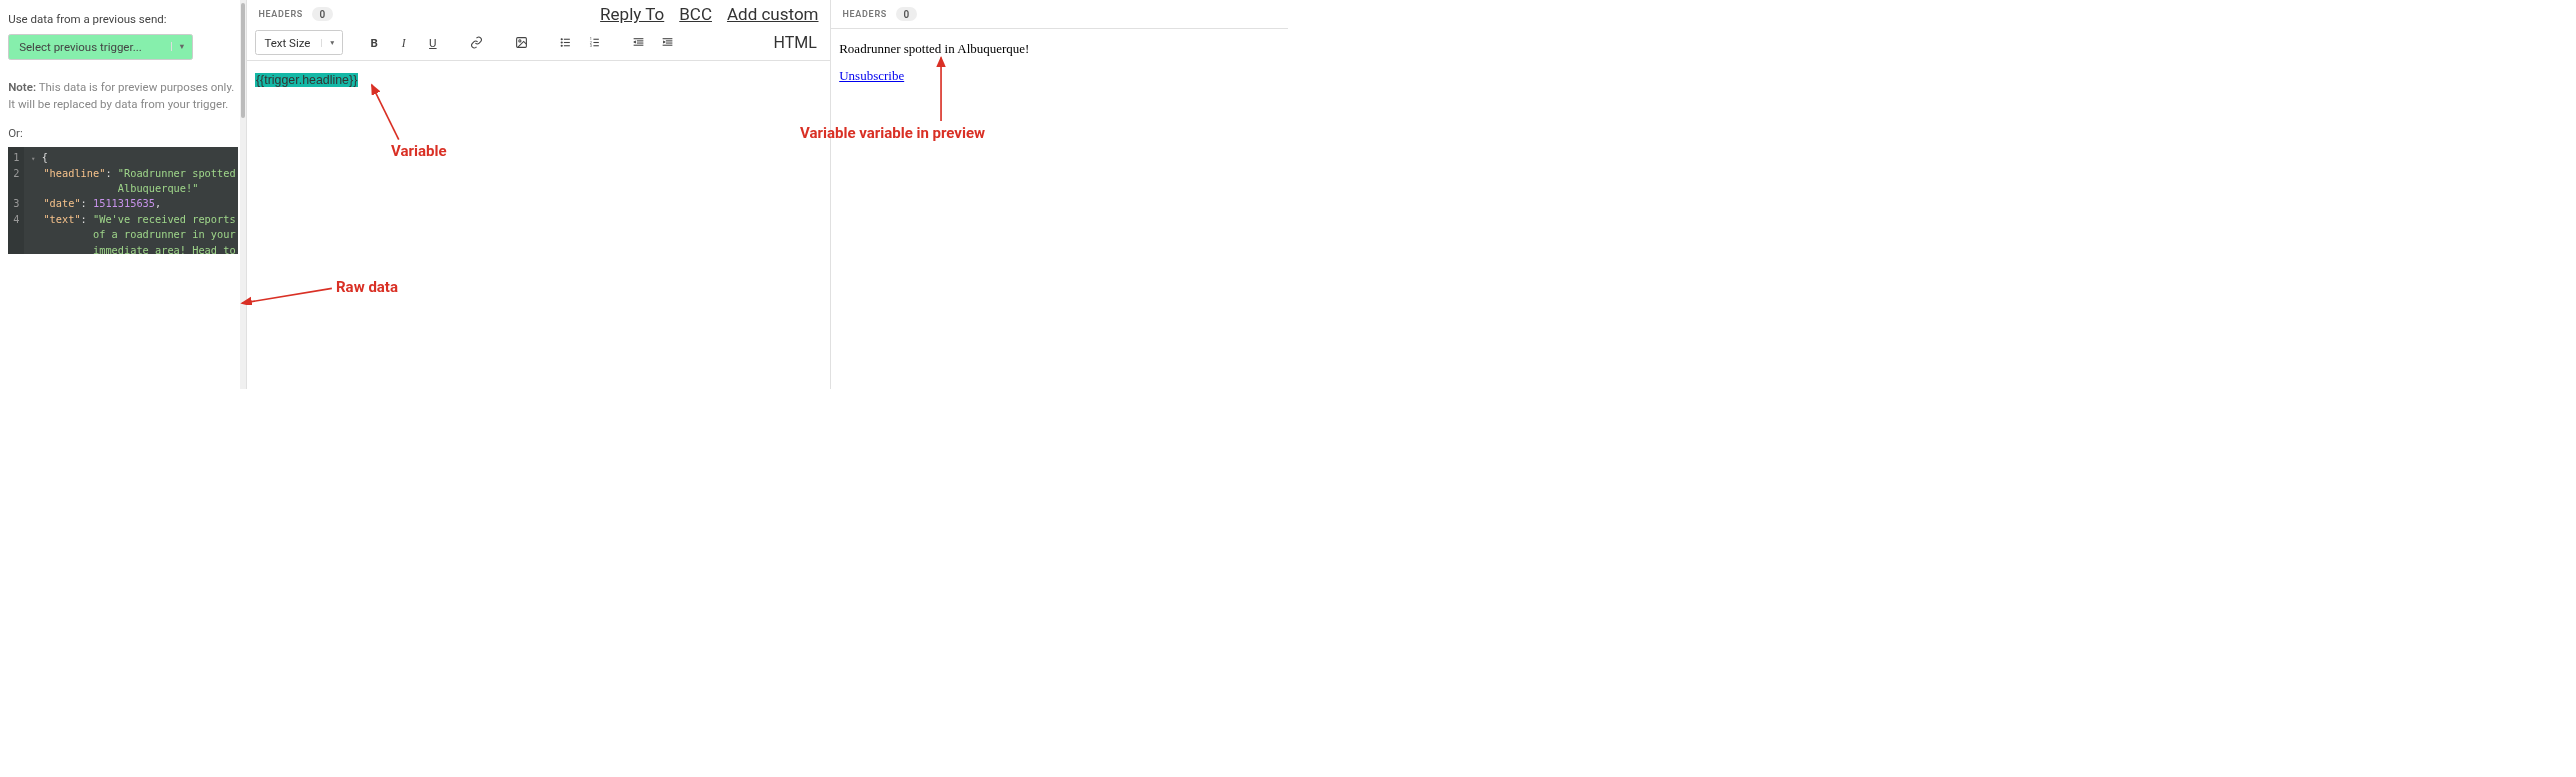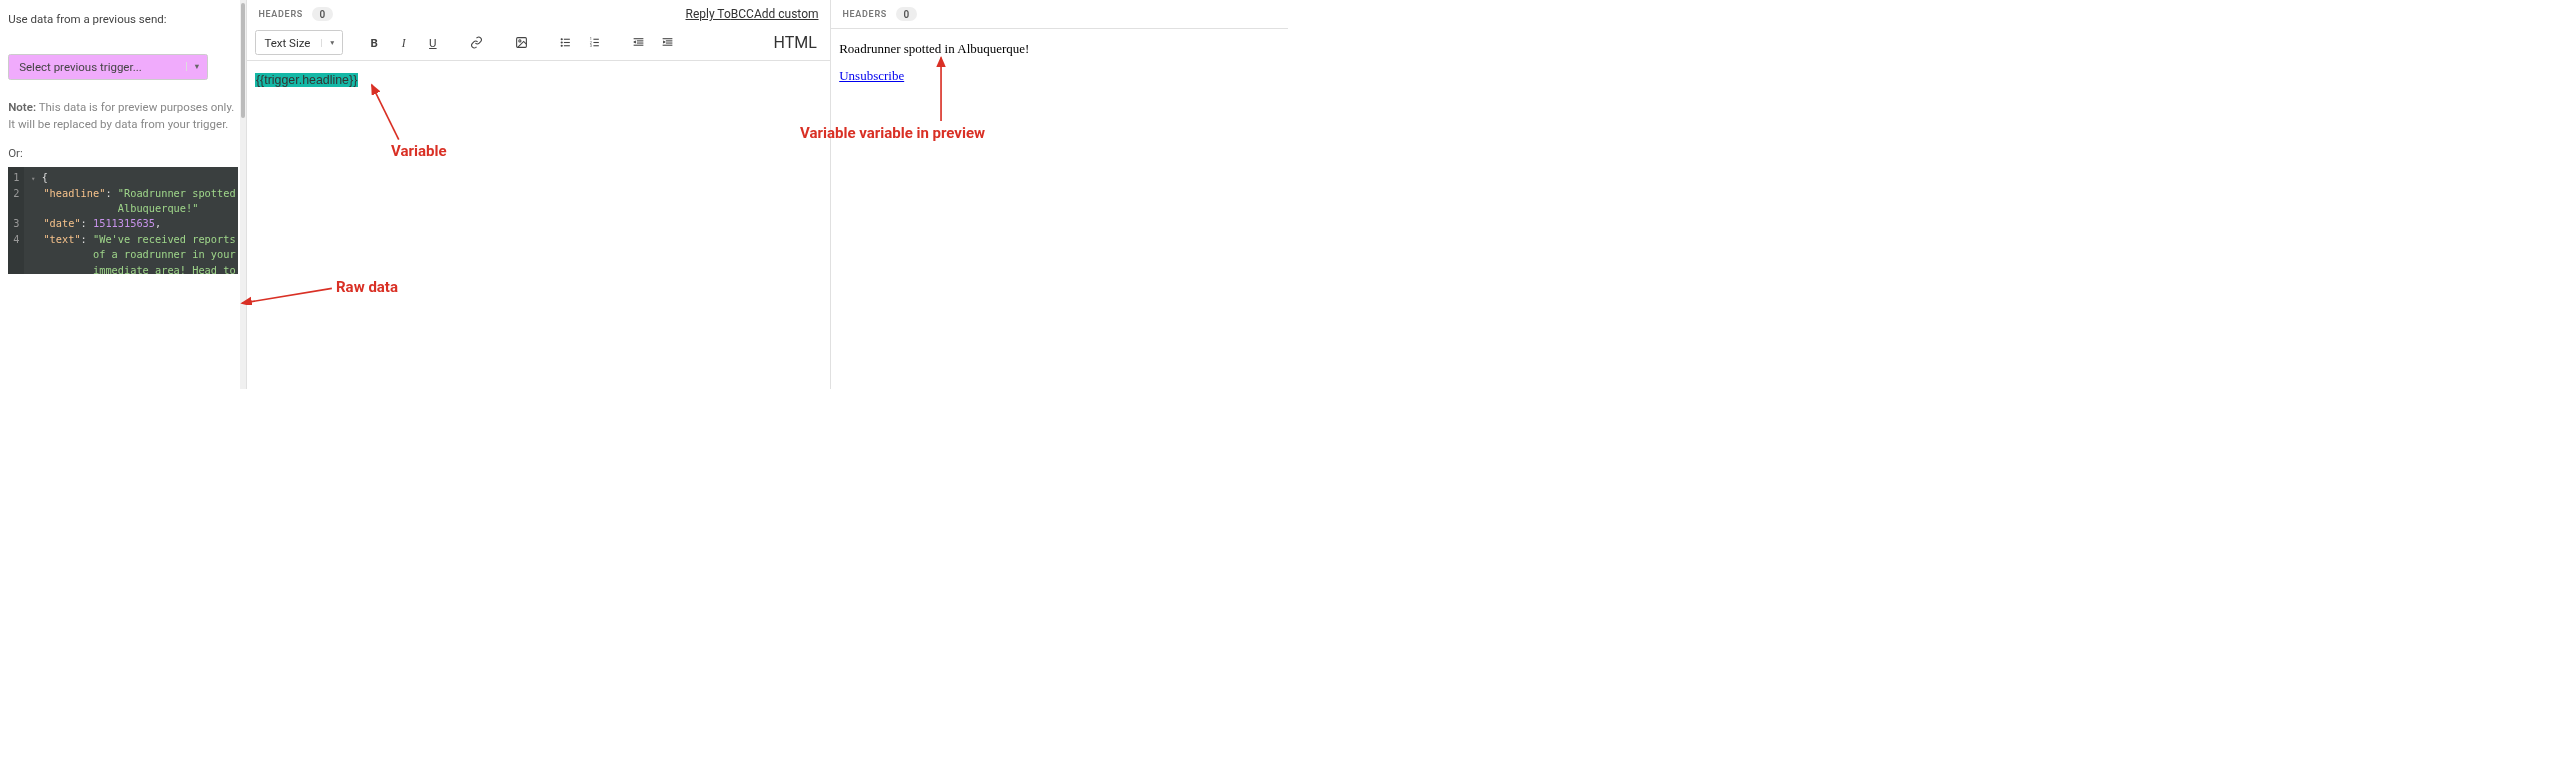--- a/index.html
+++ b/index.html
@@ -14,40 +14,40 @@
 .avatar { width: 54px; height: 54px; border-radius: 50%; background: #ededed; display: flex; align-items: flex-end; justify-content: center; overflow: hidden; }
 .avatar svg { width: 40px; height: 40px; }
 .profile-info { display: flex; flex-direction: column; gap: 1.6px; }
 .profile-name { font-weight: 600; font-size: 12.4px; color: #222; }
 .profile-email { font-size: 11.5px; color: #777; }
 .tabs { display: flex; border-bottom: 0.8px solid #e0e0e0; }
 .tab { padding: 8.2px 13px 10px 13px; font-size: 12.4px; color: #666; cursor: pointer; font-weight: 500; }
 .tab.active { color: #222; font-weight: 600; border-bottom: 2.5px solid #6a4fd6; margin-bottom: -0.8px; }
 .panel { padding: 11.5px 8.2px 8.2px 8.2px; font-size: 11.5px; color: #444; }
 .panel-label { margin-bottom: 8.2px; }
-.select { display: inline-flex; align-items: center; justify-content: space-between; border: 0.8px solid #ccc; border-radius: 2.5px; padding: 5px 6.6px 5px 10px; width: 200px; cursor: pointer; background: #f0abfc; margin-top: 20px; }
+.select { display: inline-flex; align-items: center; justify-content: space-between; border: 0.8px solid #ccc; border-radius: 2.5px; padding: 5px 6.6px 5px 10px; width: 185px; cursor: pointer; background: #86efac; }
 .select-caret { font-size: 7.4px; color: #666; border-left: 0.8px solid #ddd; padding-left: 6.6px; margin-left: 6.6px; }
 .note { margin-top: 19px; color: #888; line-height: 1.5; }
 .note b { color: #666; font-weight: 600; }
 .or { margin-top: 13px; color: #555; }
 .code { margin-top: 6.6px; background: #3a3f3f; font-family: "Menlo", "Consolas", monospace; font-size: 10.3px; line-height: 1.5; display: flex; height: 107px; overflow: hidden; }
 .gutter { background: #333838; color: #999; text-align: right; padding: 3.3px 5px; width: 25px; }
 .code-body { padding: 3.3px 6.6px; color: #ddd; white-space: pre; }
 .tok-key { color: #f6c28b; }
 .tok-str { color: #9fd68a; }
 .tok-num { color: #c792ea; }
 .tok-punct { color: #ddd; }
 .fold { color: #888; font-size: 7.4px; display: inline-block; vertical-align: middle; }
 
 
 .editor-col { flex: 1; border-right: 0.8px solid #e0e0e0; display: flex; flex-direction: column; min-width: 0; }
 .editor-header { display: flex; align-items: center; justify-content: space-between; padding: 3.3px 11.5px 0 11.5px; height: 25px; }
 .headers-tag { display: flex; align-items: center; gap: 9px; font-size: 9px; letter-spacing: 0.7px; color: #777; font-weight: 600; justify-content: center; }
 .headers-count { background: #eee; border-radius: 8.2px; padding: 1.6px 7.4px; font-weight: 600; color: #555; font-size: 10px; }
-.header-links { display: flex; gap: 0; font-size: 12px; }
+.header-links { display: flex; gap: 15px; font-size: 17px; }
 .header-links a { color: #333; text-decoration: underline; cursor: pointer; }
 .toolbar { display: flex; align-items: center; gap: 3.3px; padding: 5px 8.2px; border-bottom: 0.8px solid #e0e0e0; }
 .text-size { display: inline-flex; align-items: center; border: 0.8px solid #ccc; border-radius: 2.5px; padding: 4.1px 6.6px 4.1px 8.2px; gap: 11px; cursor: pointer; font-size: 11.5px; }
 .text-size .caret { font-size: 6.6px; color: #666; border-left: 0.8px solid #ddd; padding-left: 6.6px; }
 .tool { width: 26px; height: 25px; display: inline-flex; align-items: center; justify-content: center; color: #444; cursor: pointer; border-radius: 2.5px; }
 .tool svg { width: 13px; height: 13px; }
 .tool-sep { width: 11.5px; }
 .html-btn { margin-left: auto; font-weight: 400; font-size: 16px; color: #333; padding-right: 5px; cursor: pointer; }
 .editor-body { padding: 11.5px 8.2px; font-size: 12.4px; font-family: -apple-system, sans-serif; }
 .var-token { background: #14b8a6; padding: 0 0.8px; }

